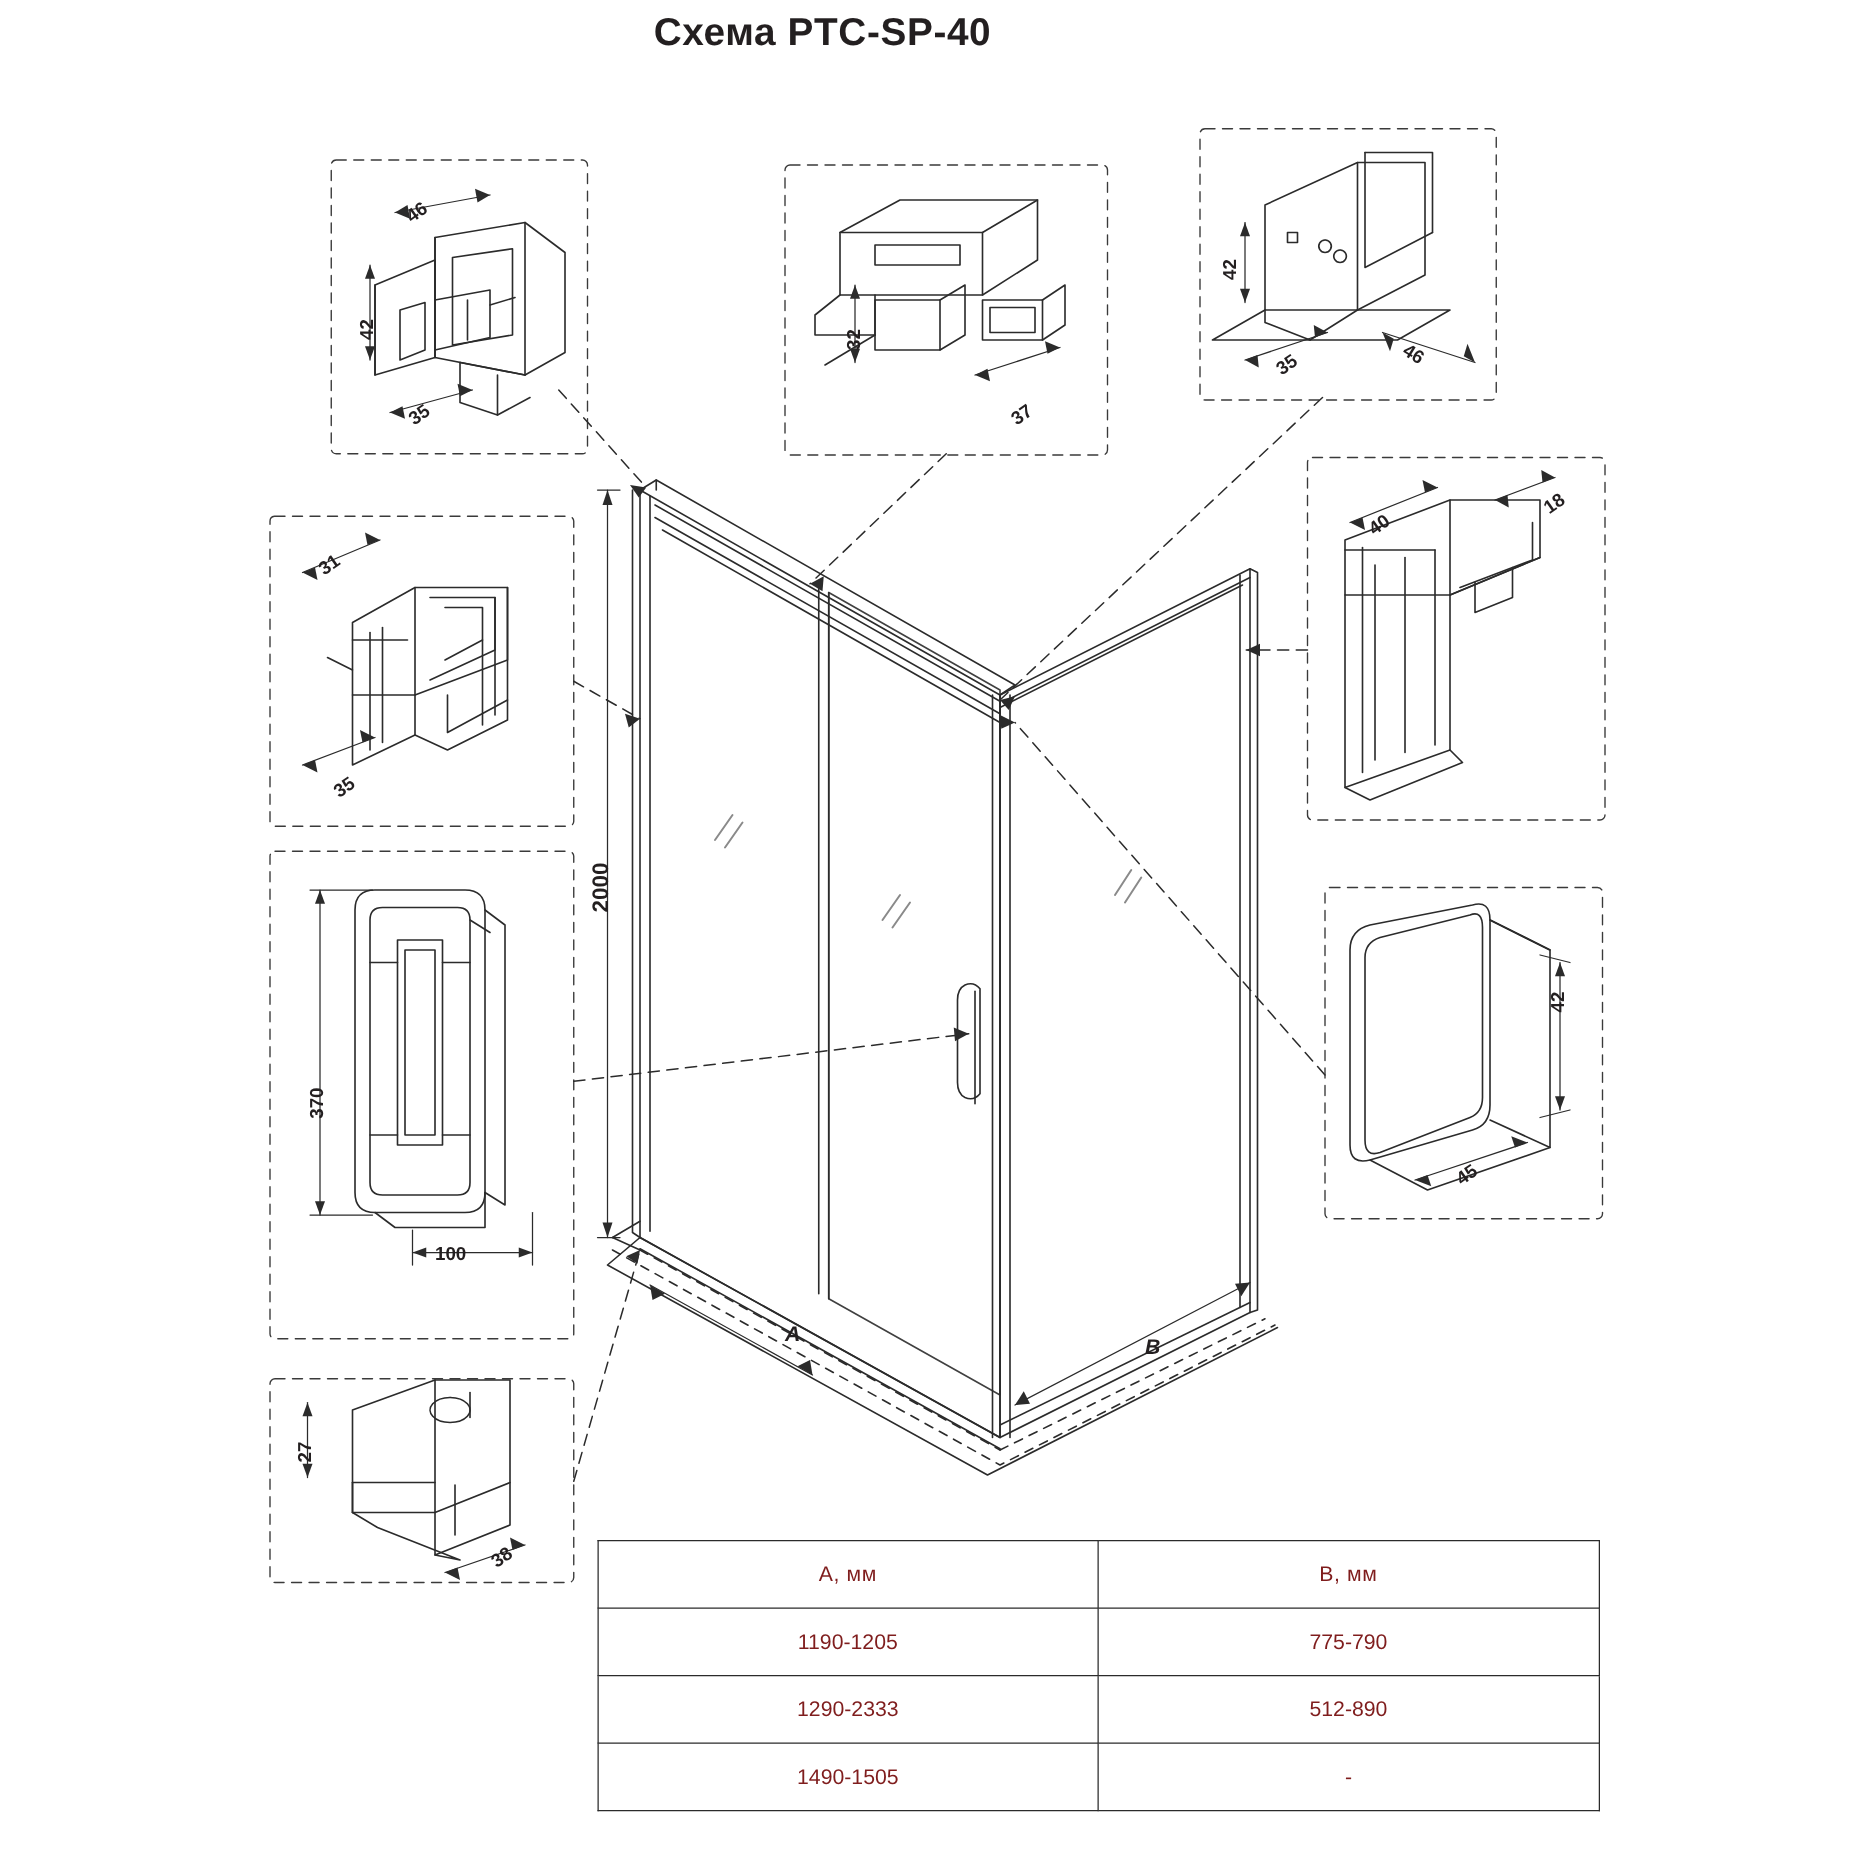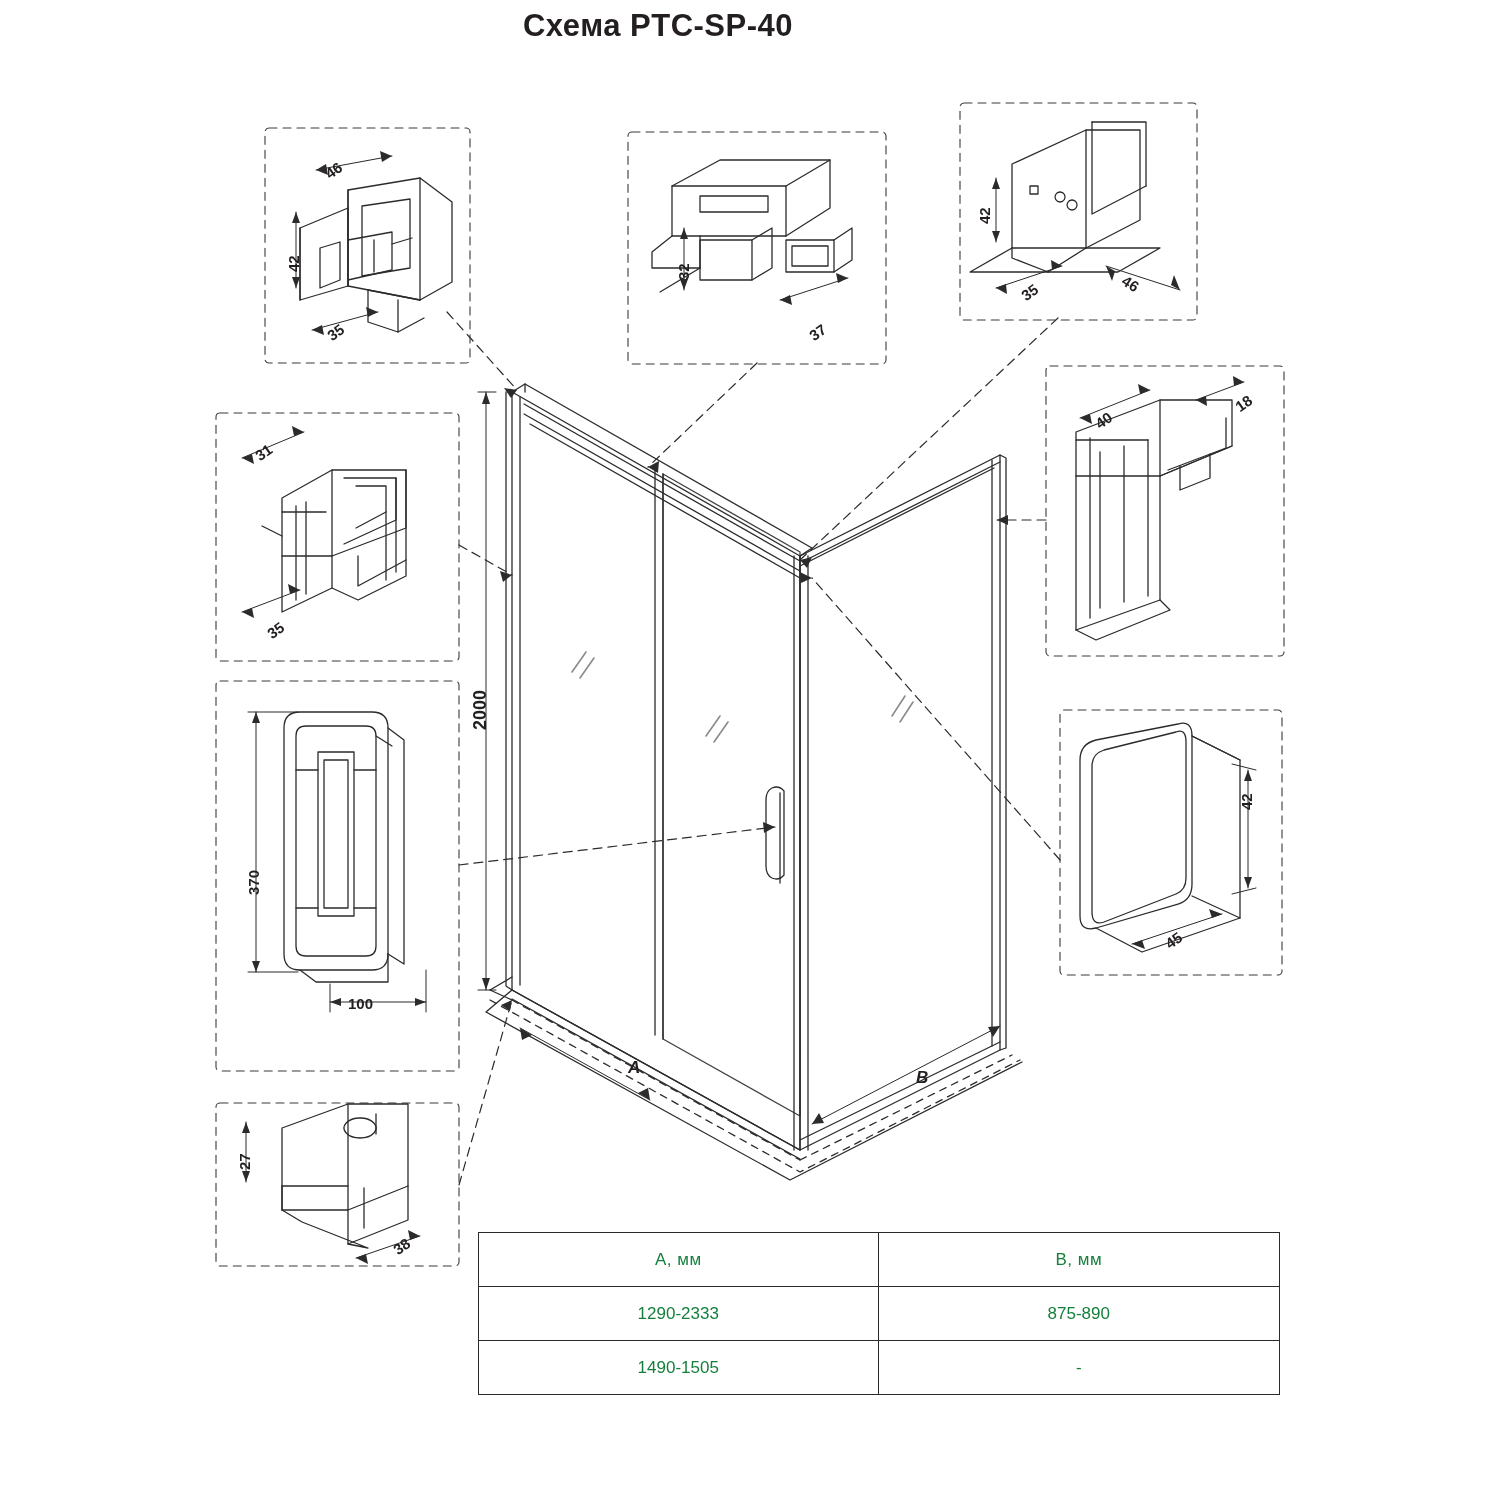--- a/index.html
+++ b/index.html
@@ -68,21 +68,21 @@
     width: 802px;
     border-collapse: collapse;
     font-size: 17px;
   }
   #spec-table th, #spec-table td {
     border: 1px solid #2b2b2b;
     text-align: center;
     padding: 0;
     height: 53px;
     font-weight: normal;
-    color: #15803d;
+    color: #7f1d1d;
   }
   #spec-table th {
     font-weight: normal;
     letter-spacing: 0.5px;
   }
   #spec-table col.c1 { width: 400px; }
   #spec-table col.c2 { width: 402px; }
 </style>
 </head>
 <body>
@@ -421,22 +421,26 @@
         <col class="c2">
       </colgroup>
     <thead>
       <tr>
         <th>A, мм</th>
         <th>B, мм</th>
       </tr>
     </thead>
     <tbody>
       <tr>
+        <td>1190-1205</td>
+        <td>775-790</td>
+      </tr>
+      <tr>
         <td>1290-2333</td>
-        <td>875-890</td>
+        <td>512-890</td>
       </tr>
       <tr>
         <td>1490-1505</td>
         <td>-</td>
       </tr>
     </tbody>
   </table>
 
 </div>
 

